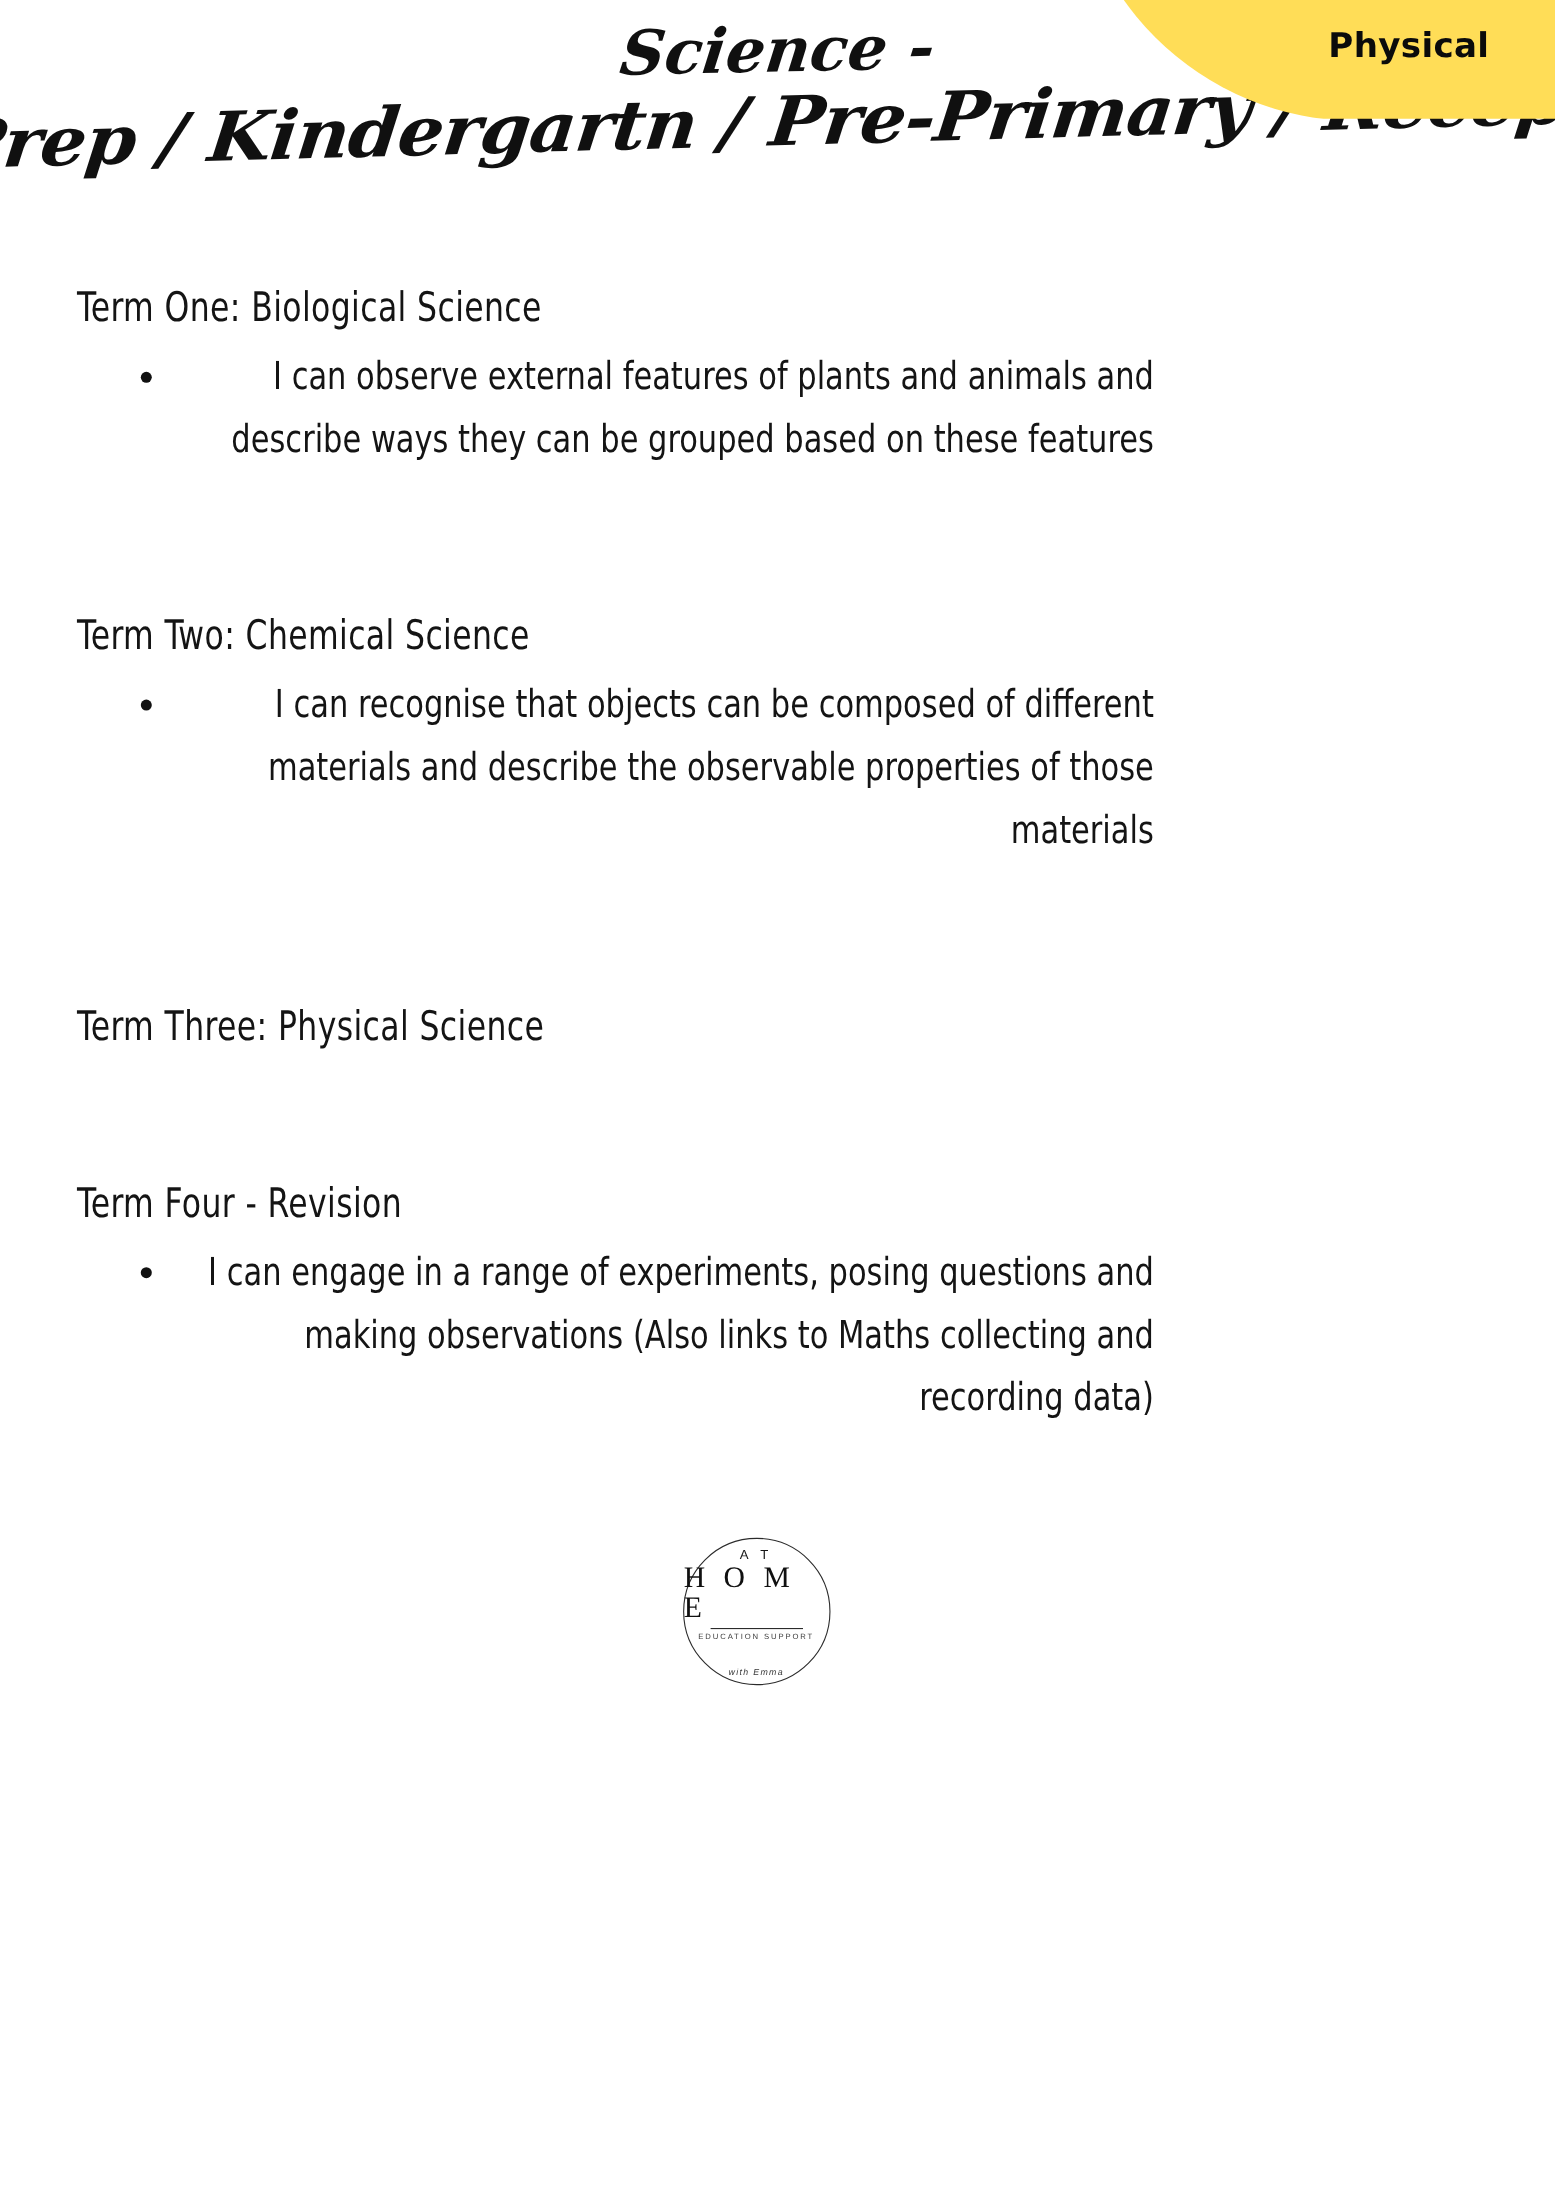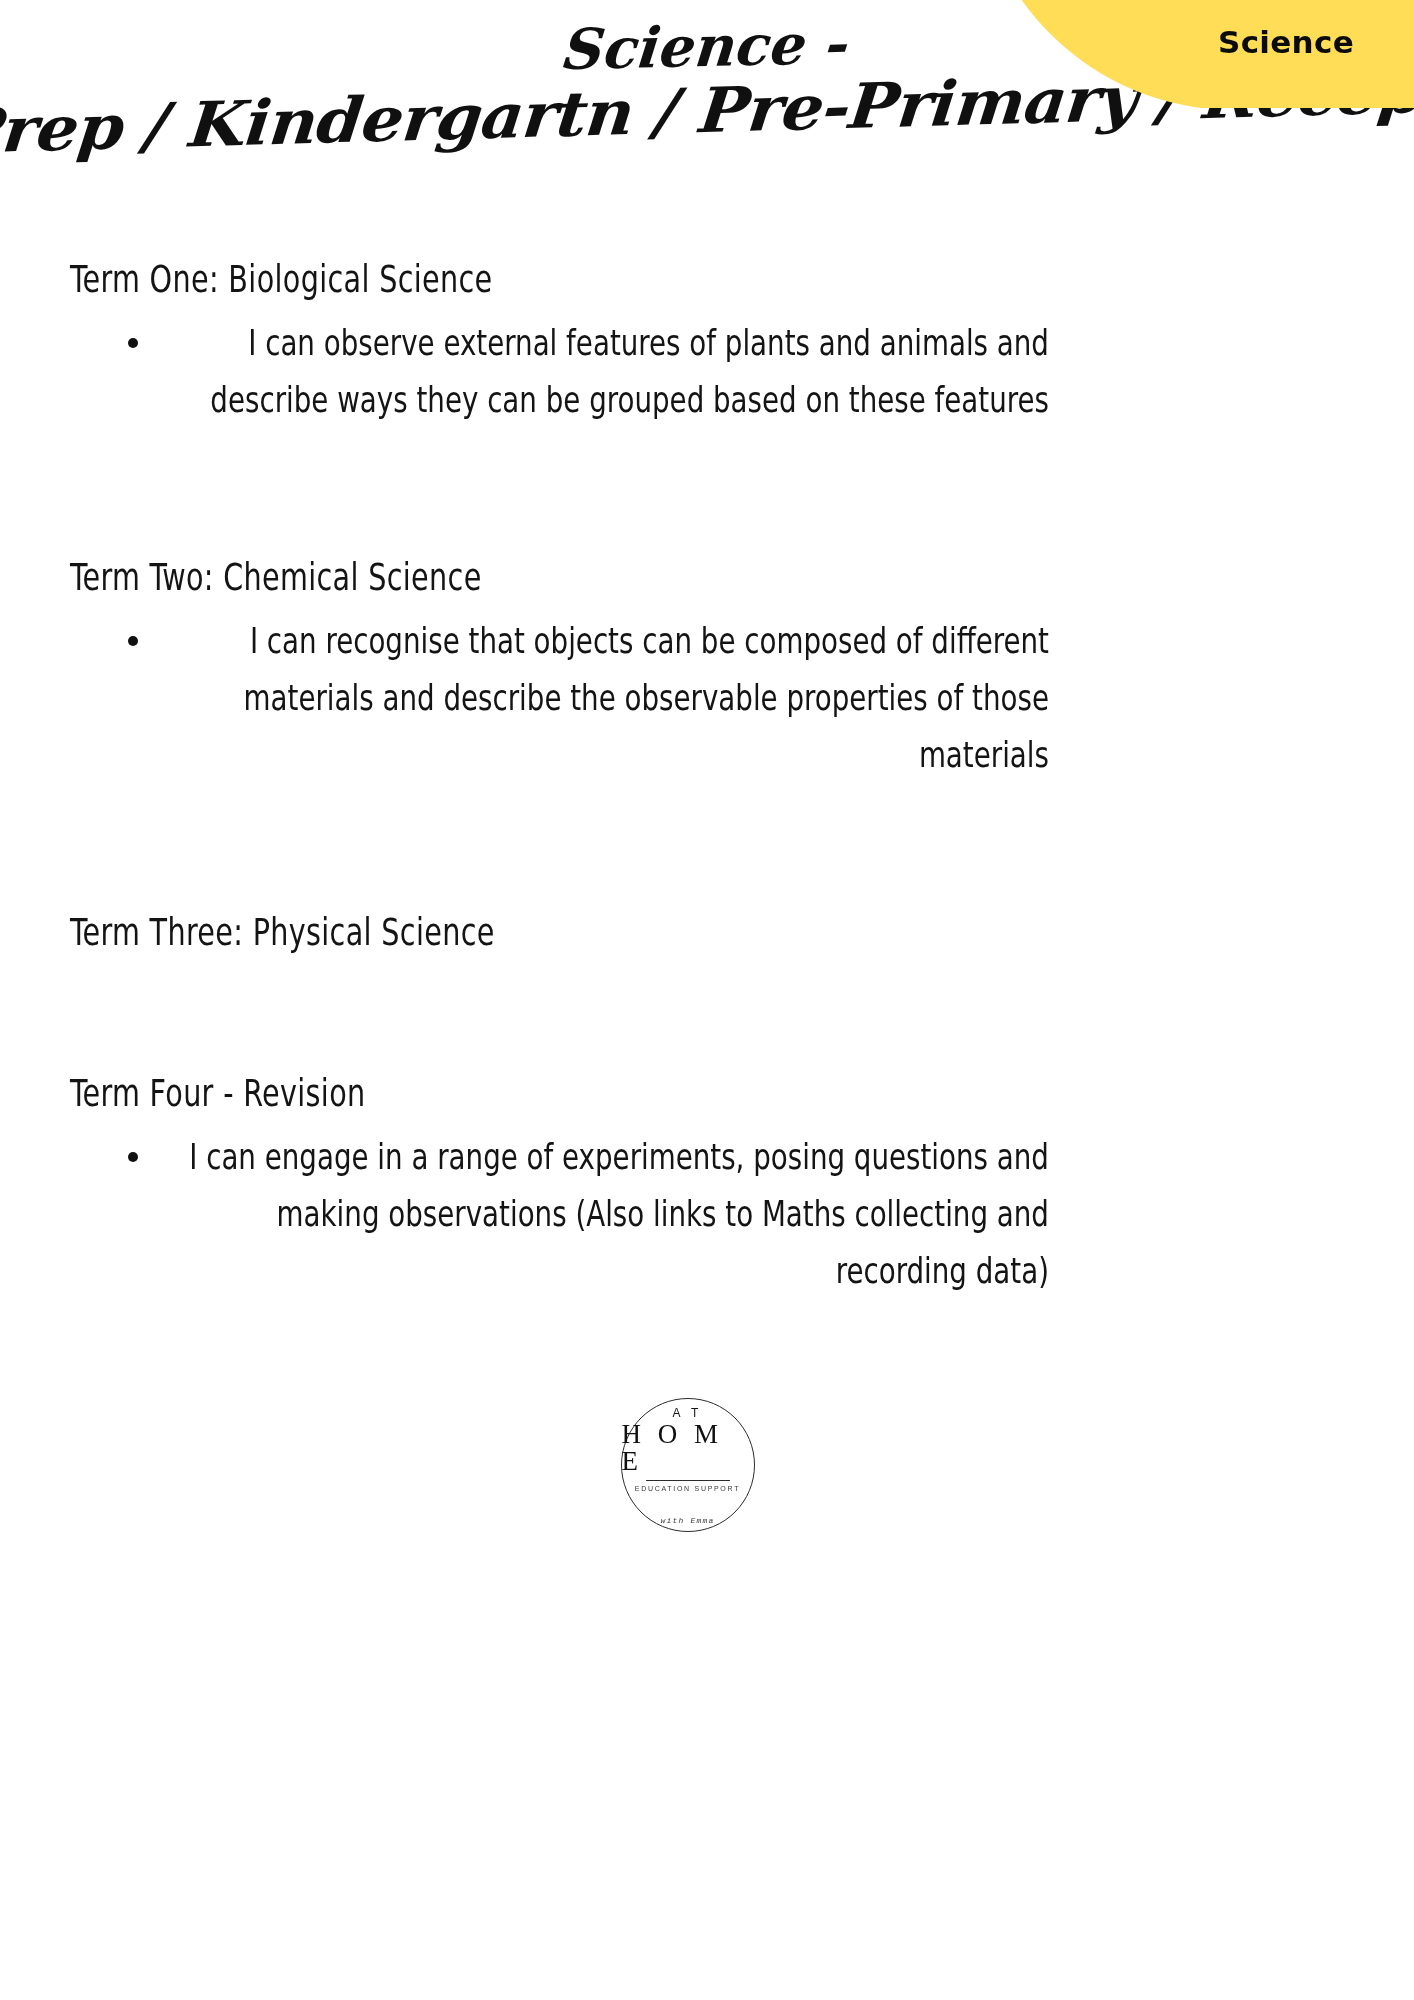--- a/index.html
+++ b/index.html
@@ -175,35 +175,35 @@
     background: #2b2b2b;
     margin: 5px 0 4px 0;
   }
   .logo-sub {
     font-family: "Liberation Sans", sans-serif;
     font-size: 7px;
     letter-spacing: 1.7px;
     color: #3a3a3a;
   }
   .logo-emma {
-    font-family: Liberation Mono, monospace;
+    font-family: Liberation Sans, sans-serif;
     font-style: italic;
     font-size: 8px;
     letter-spacing: 1.2px;
     color: #3a3a3a;
     margin-top: 24px;
   }
 </style>
 </head>
 <body>
 
 <div class="badge-wrap">
   <div class="badge-shape"></div>
 </div>
-<div class="badge-label">Science</div>
+<div class="badge-label">Physical</div>
 
 <div class="title-block">
   <div class="title-line title-line-1">Science -</div>
   <div class="title-line title-line-2">Prep / Kindergartn / Pre-Primary / Reception</div>
 </div>
 
 <div class="content">
 
   <div class="term-section">
     <div class="term-heading">Term One: Biological Science</div>

